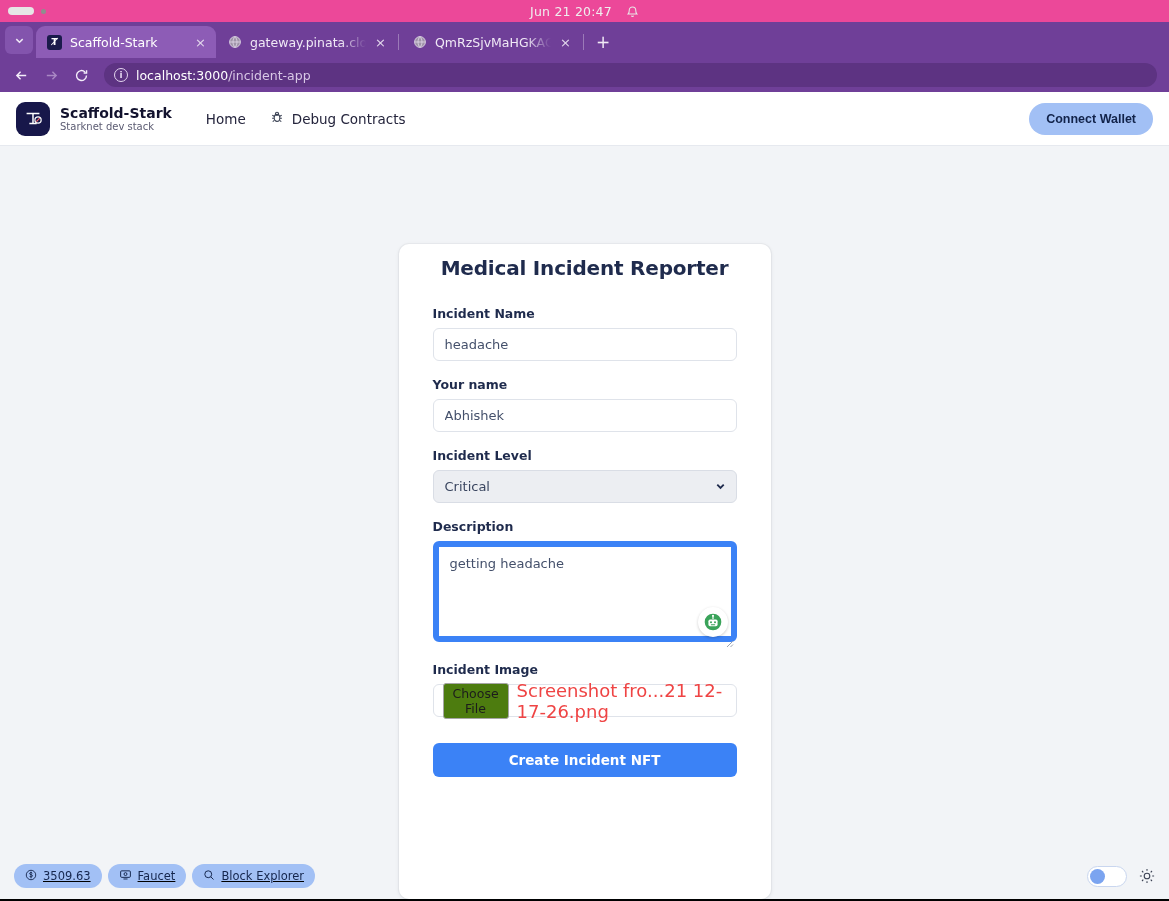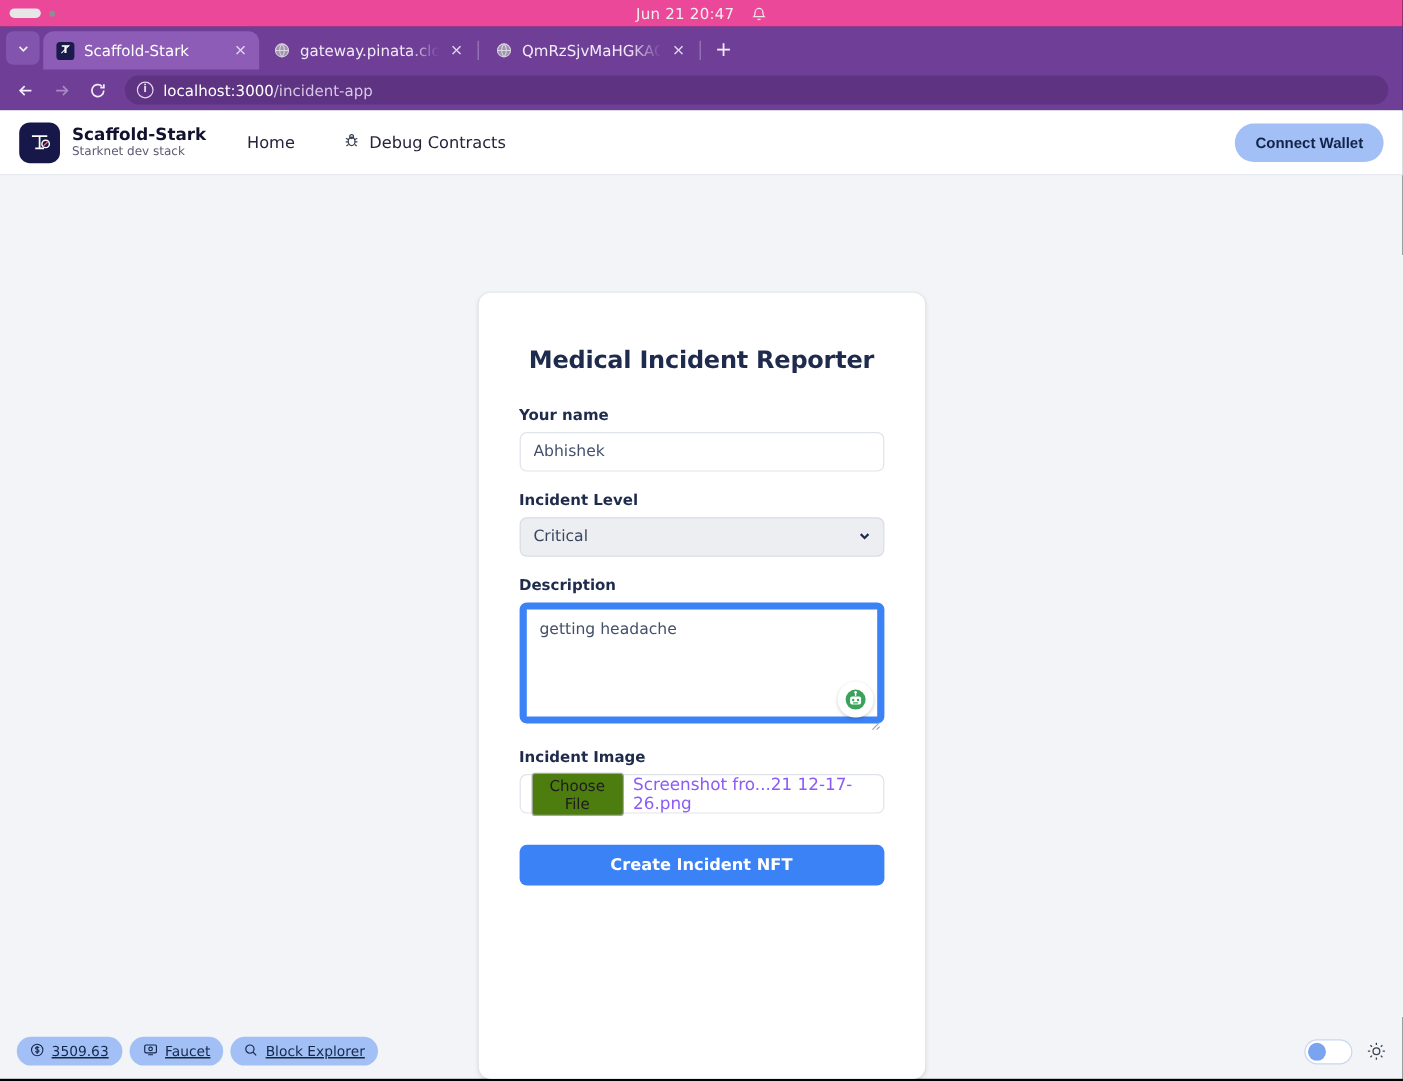--- a/index.html
+++ b/index.html
@@ -115,41 +115,41 @@
   }
   .brand { display: flex; align-items: center; gap: 10px; }
   .brand-logo {
     width: 34px; height: 34px; border-radius: 9px;
     background: #17174a; position: relative;
     display: flex; align-items: center; justify-content: center;
   }
   .brand-text { line-height: 1.15; }
   .brand-name { font-size: 14px; font-weight: bold; color: #12122e; }
   .brand-sub { font-size: 10px; color: #5b5b72; }
-  .site-nav { display: flex; align-items: center; gap: 40px; margin-left: 34px; }
+  .site-nav { display: flex; align-items: center; gap: 24px; margin-left: 34px; }
   .nav-link {
     font-size: 13.5px; color: #24243c;
     display: flex; align-items: center; gap: 8px;
   }
   .connect-wallet {
     margin-left: auto;
     background: #a2c0f5; color: #12234a;
     font-size: 12.5px; font-weight: bold;
     border: none; border-radius: 16px;
     padding: 9px 17px;
   }
 
   .page-body { flex: 1; display: flex; justify-content: center; padding-top: 98px; }
 
   .card {
     width: 372px;
     background: #ffffff;
     border-radius: 10px;
     box-shadow: 0 1px 4px rgba(16,24,40,.09), 0 0 0 1px rgba(16,24,40,.03);
-    padding: 44px 34px 34px 34px;
+    padding: 12px 34px 34px 34px;
   }
   .card-title {
     text-align: center; font-size: 20px; font-weight: bold;
     color: #1f2b4d; margin-bottom: 26px; letter-spacing: -.2px;
   }
   .field-label {
     font-size: 12.5px; font-weight: bold; color: #1f2b4d;
     margin-bottom: 7px; display: block;
   }
   .field { margin-bottom: 16px; }
@@ -192,21 +192,21 @@
     width: 100%; height: 33px;
     border: 1px solid #dfe3ea; border-radius: 6px;
     display: flex; align-items: center; gap: 8px;
     padding: 0 9px; background: #fff;
   }
   .choose-file {
     background: #4d7c0f; border: 1px solid #a6a6a6;
     border-radius: 3px; padding: 2px 7px;
     font-size: 12.5px; color: #1c1c1c; font-family: inherit;
   }
-  .file-name { font-size: 14px; color: #8b5cf6; }
+  .file-name { font-size: 18px; color: #ef4444; }
   .submit-btn {
     width: 100%; height: 34px; margin-top: 10px;
     background: #3b82f6; color: #ffffff;
     font-size: 13.5px; font-weight: bold;
     border: none; border-radius: 6px; font-family: inherit;
   }
 
   
   .bottom-bar {
     position: absolute; left: 0; right: 0; bottom: 0;
@@ -356,20 +356,24 @@
       </a>
     </nav>
 
     <button class="connect-wallet">Connect Wallet</button>
   </div>
 
   <div class="page-body">
     <div class="card">
       <div class="card-title">Medical Incident Reporter</div>
 
+      <div class="field">
+        <label class="field-label">Incident Name</label>
+        <input class="text-input" type="text" value="headache" style="">
+      </div>
 
       <div class="field">
         <label class="field-label">Your name</label>
         <input class="text-input" type="text" value="Abhishek" style="">
       </div>
 
       <div class="field">
         <label class="field-label">Incident Level</label>
         <div class="select-wrap">
           <input class="select-input" readonly="" value="Critical" style="">

